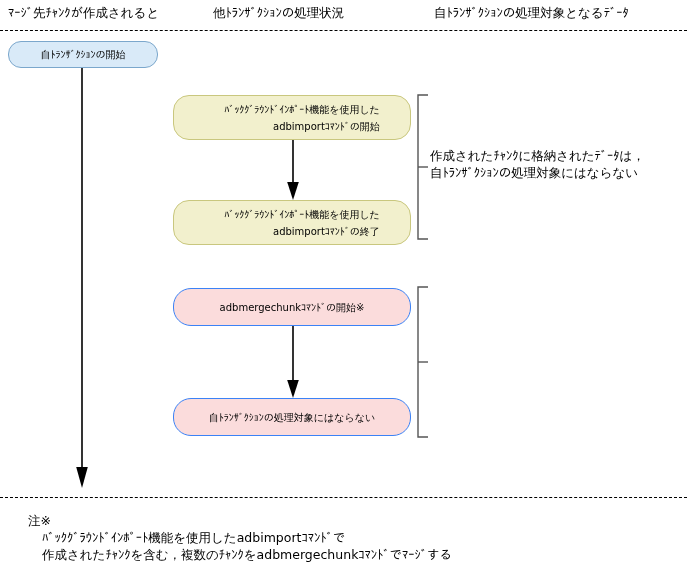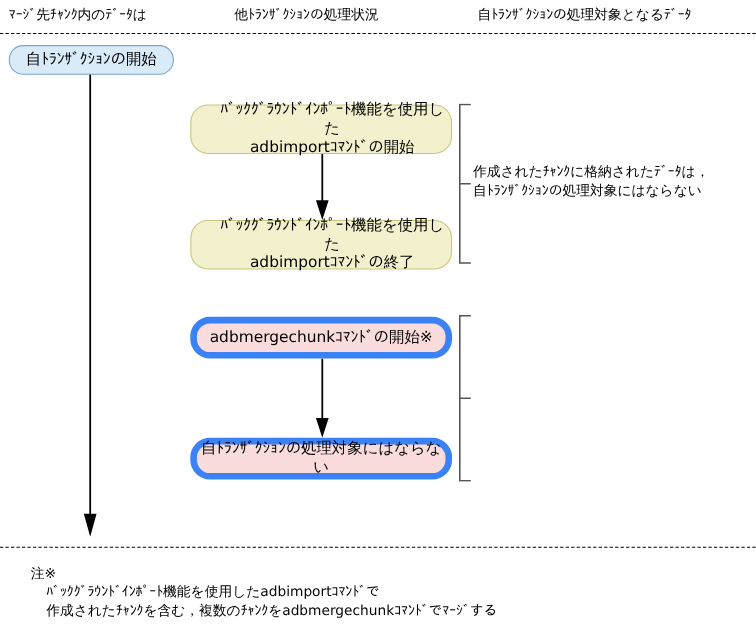--- a/index.html
+++ b/index.html
@@ -56,40 +56,40 @@
     height: 430px;
   }
 
   
   .node {
     position: absolute;
     box-sizing: border-box;
     display: flex;
     align-items: center;
     justify-content: center;
-    text-align: center;
+    text-align: right;
     border-radius: 14px;
-    font-size: 14px;
+    font-size: 10px;
     line-height: 17px;
     white-space: pre-line;
   }
   .node.blue {
     background: #d9eaf8;
     border: 1px solid #7ba7cc;
     border-radius: 13px;
   }
   .node.yellow {
     background: #f2f0cd;
     border: 1px solid #c9c77e;
     border-radius: 16px;
     padding-left: 20px;
   }
   .node.pink {
     background: #fbdcdc;
-    border: 6px solid #3b82f6;
+    border: 1px solid #3b82f6;
     border-radius: 18px;
   }
 
   #node-tx-start    { left: 8px;   top: 41px;  width: 150px; height: 27px; }
   #node-import-st   { left: 173px; top: 95px;  width: 238px; height: 45px; }
   #node-import-en   { left: 173px; top: 200px; width: 238px; height: 45px; }
   #node-merge-st    { left: 173px; top: 288px; width: 238px; height: 38px; }
   #node-merge-en    { left: 173px; top: 398px; width: 238px; height: 38px; }
 
   
@@ -130,21 +130,21 @@
   #footnote-body {
     margin-left: 14px;
     white-space: pre-line;
   }
 </style>
 </head>
 <body>
 
 <div class="diagram">
 
-  <div class="col-head" id="head-self">ﾏｰｼﾞ先ﾁｬﾝｸ内のﾃﾞｰﾀは</div>
+  <div class="col-head" id="head-self">ﾏｰｼﾞ先ﾁｬﾝｸが作成されると</div>
   <div class="col-head" id="head-other">他ﾄﾗﾝｻﾞｸｼｮﾝの処理状況</div>
   <div class="col-head" id="head-data">自ﾄﾗﾝｻﾞｸｼｮﾝの処理対象となるﾃﾞｰﾀ</div>
 
   <div class="hr-dashed" id="hr-top"></div>
   <div class="hr-dashed" id="hr-bottom"></div>
 
   <svg id="lane-arrow" viewBox="0 0 24 430">
     <line x1="12" y1="0" x2="12" y2="410" stroke="#000" stroke-width="1.6"></line>
     <polygon points="12,430 6.2,409 17.8,409" fill="#000"></polygon>
   </svg>

